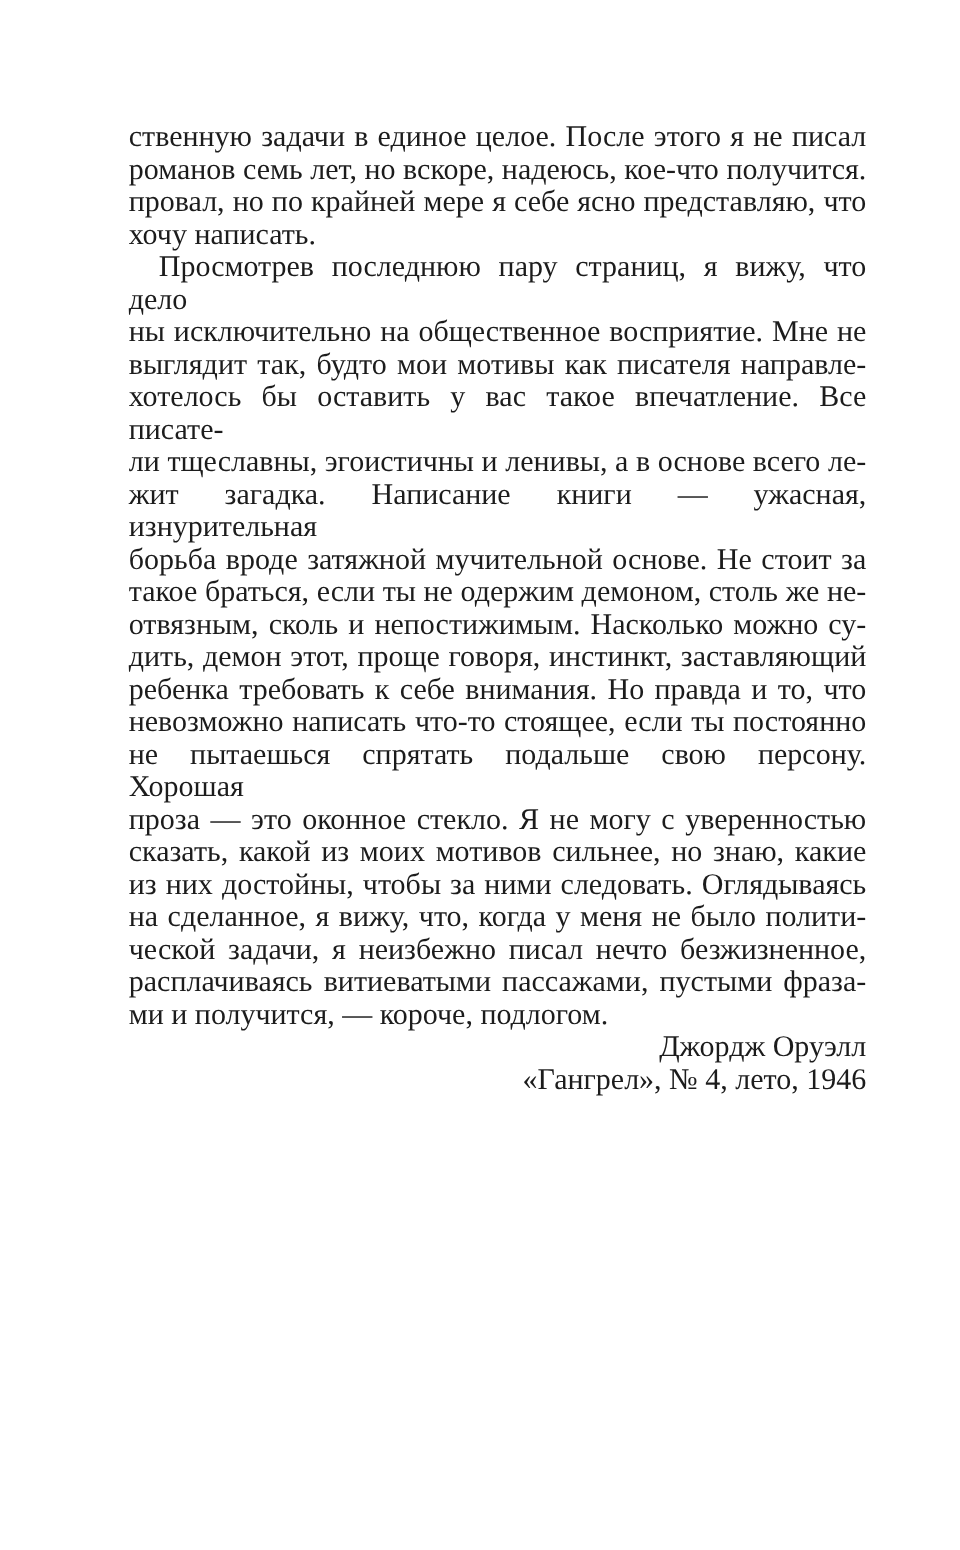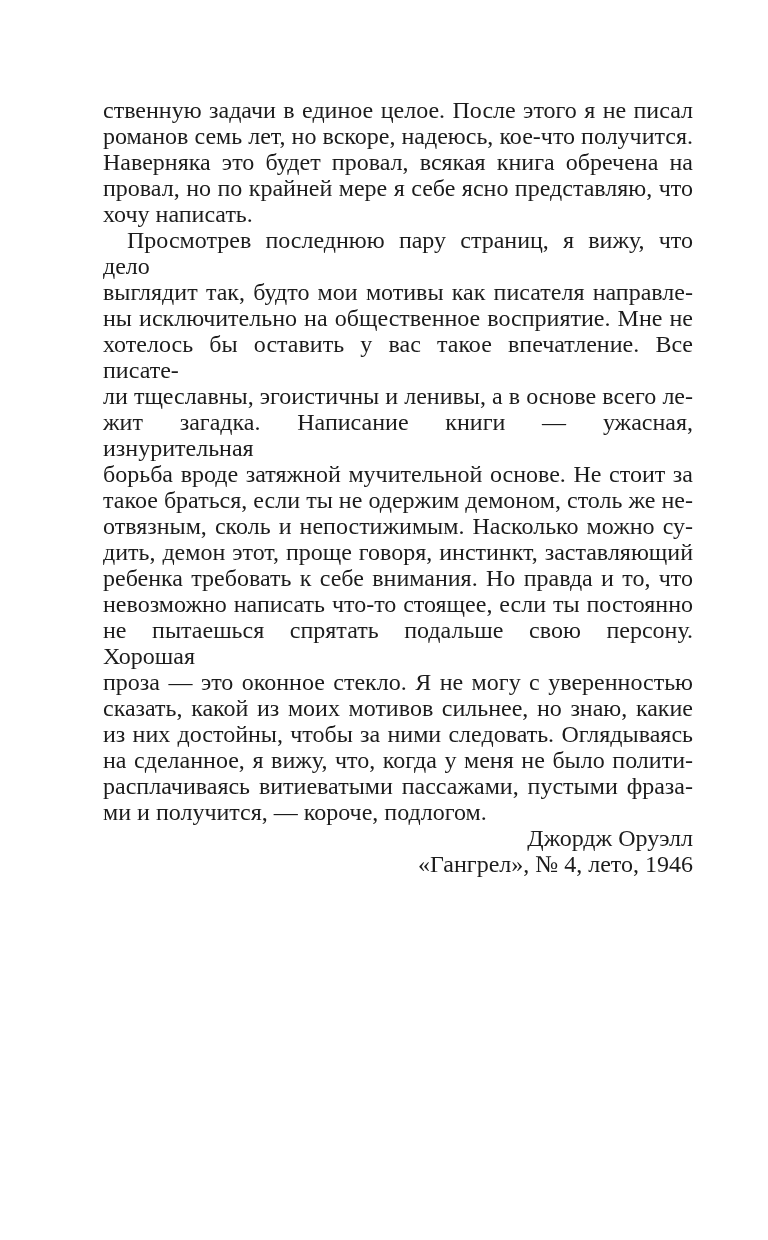--- a/index.html
+++ b/index.html
@@ -41,38 +41,38 @@
     text-align-last: right;
   }
 </style>
 </head>
 <body>
 
 <div class="page">
   <div class="text-block" id="text-block">
       <div class="line">ственную задачи в единое целое. После этого я не писал</div>
       <div class="line">романов семь лет, но вскоре, надеюсь, кое-что получится.</div>
-      <div class="line">Наверняка это будет провал, всякая книга обречена на</div>
       <div class="line">провал, но по крайней мере я себе ясно представляю, что</div>
       <div class="line last">хочу написать.</div>
       <div class="line indent">Просмотрев последнюю пару страниц, я вижу, что дело</div>
+      <div class="line">ны исключительно на общественное восприятие. Мне не</div>
       <div class="line">выглядит так, будто мои мотивы как писателя направле-</div>
-      <div class="line">ны исключительно на общественное восприятие. Мне не</div>
       <div class="line">хотелось бы оставить у вас такое впечатление. Все писате-</div>
       <div class="line">ли тщеславны, эгоистичны и ленивы, а в основе всего ле-</div>
       <div class="line">жит загадка. Написание книги — ужасная, изнурительная</div>
       <div class="line">борьба вроде затяжной мучительной основе. Не стоит за</div>
       <div class="line">такое браться, если ты не одержим демоном, столь же не-</div>
       <div class="line">отвязным, сколь и непостижимым. Насколько можно су-</div>
       <div class="line">дить, демон этот, проще говоря, инстинкт, заставляющий</div>
       <div class="line">ребенка требовать к себе внимания. Но правда и то, что</div>
       <div class="line">невозможно написать что-то стоящее, если ты постоянно</div>
       <div class="line">не пытаешься спрятать подальше свою персону. Хорошая</div>
       <div class="line">проза — это оконное стекло. Я не могу с уверенностью</div>
       <div class="line">сказать, какой из моих мотивов сильнее, но знаю, какие</div>
       <div class="line">из них достойны, чтобы за ними следовать. Оглядываясь</div>
       <div class="line">на сделанное, я вижу, что, когда у меня не было полити-</div>
+      <div class="line">ческой задачи, я неизбежно писал нечто безжизненное,</div>
       <div class="line">расплачиваясь витиеватыми пассажами, пустыми фраза-</div>
       <div class="line last">ми и получится, — короче, подлогом.</div>
       <div class="line right">Джордж Оруэлл</div>
       <div class="line right">«Гангрел», № 4, лето, 1946</div>
     </div>
 </div>
 
 </body></html>

